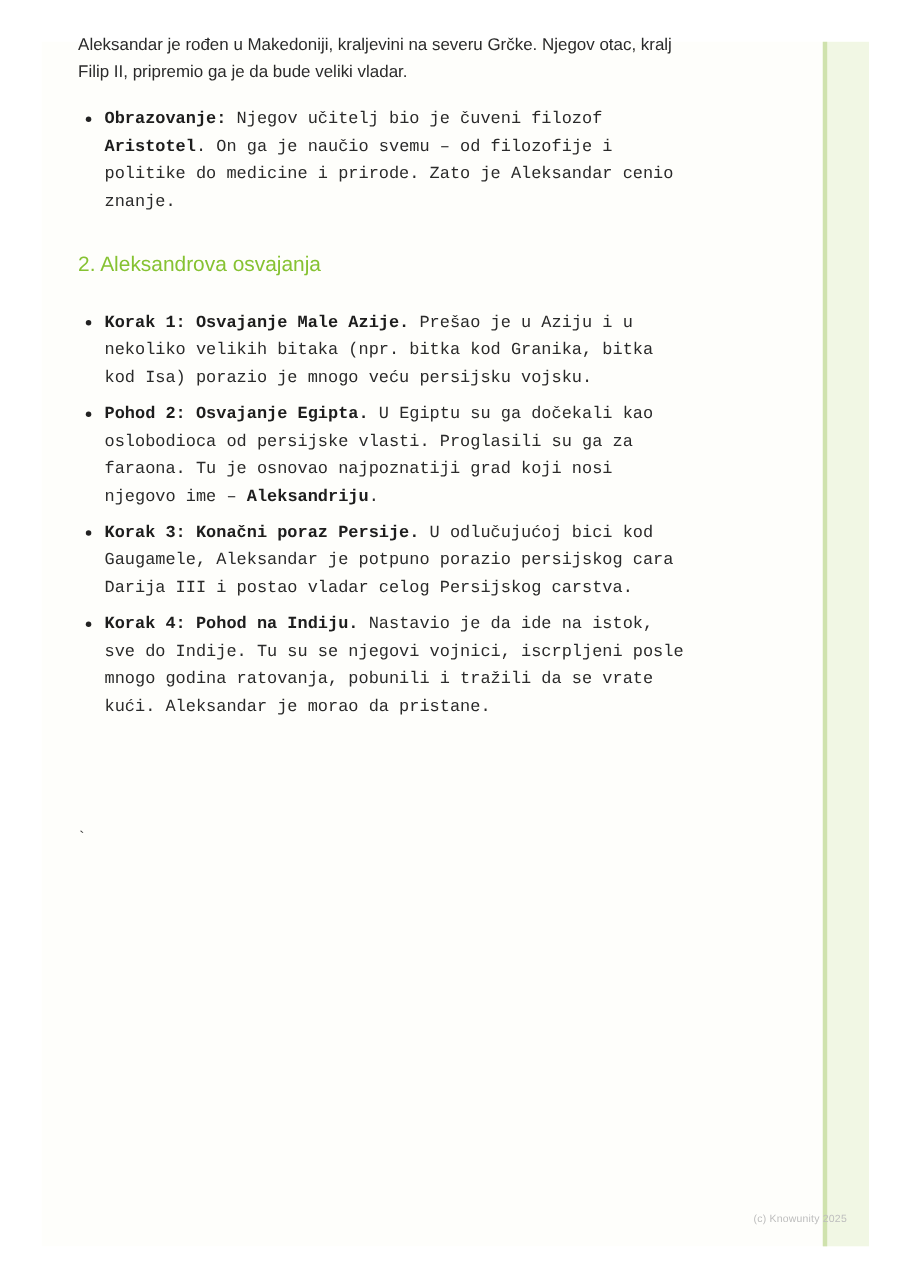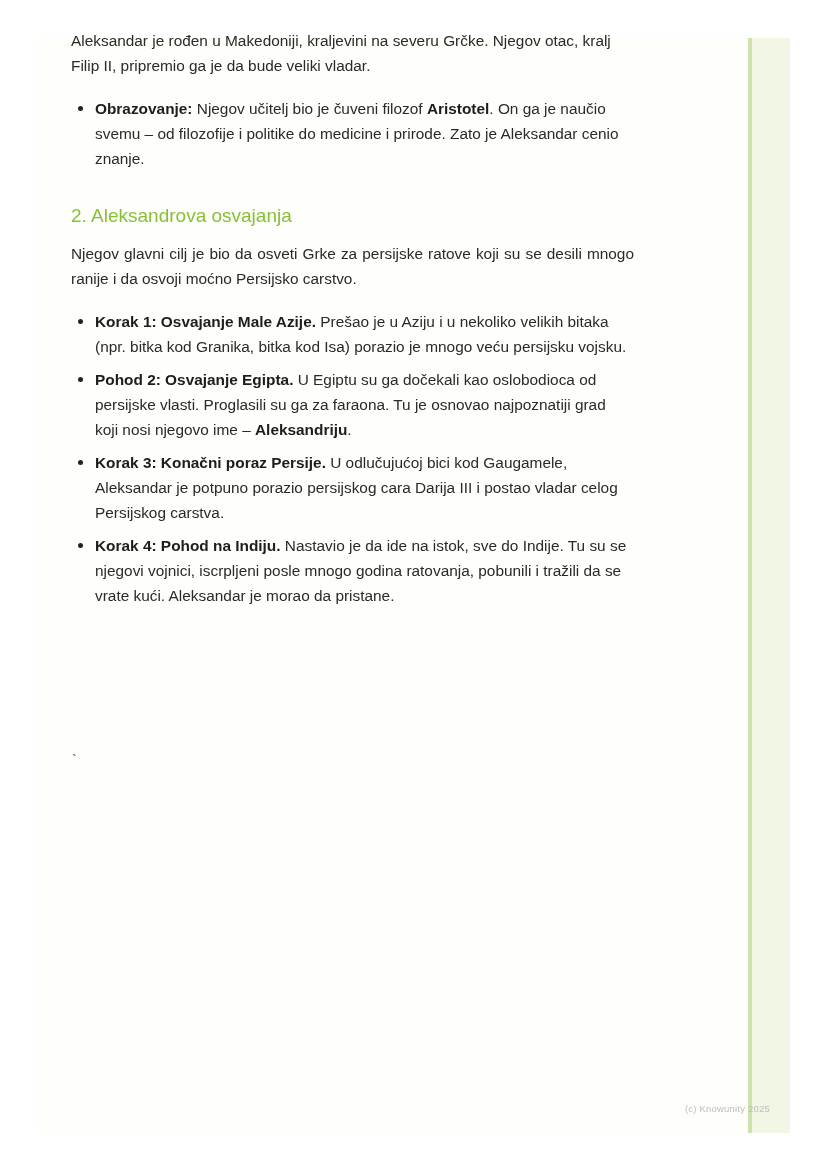--- a/index.html
+++ b/index.html
@@ -50,34 +50,35 @@
   }
   ul.bullets {
     margin: 18px 0 0 0;
     padding: 0 0 0 24px;
     list-style: none;
   }
   ul.bullets li {
     position: relative;
     margin: 0 0 8px 0;
     padding-right: 6px;
+    font-family: Liberation Mono, monospace;
   }
   ul.bullets li::before {
     content: "";
     position: absolute;
     left: -17px;
     top: 10px;
     width: 5px;
     height: 5px;
     border-radius: 50%;
     background: #222;
   }
   b { font-weight: 700; color: #1d1d1d; }
   h2.section {
-    margin: 32px 0 12px 0;
+    margin: 32px 0 27px 0;
     font-size: 19px;
     line-height: 26px;
     font-weight: 400;
     color: #86c232;
   }
   .tick {
     position: absolute;
     left: 72px;
     top: 752px;
     font-size: 14px;
@@ -102,21 +103,20 @@
   <p class="intro-a">Aleksandar je rođen u Makedoniji, kraljevini na severu Grčke. Njegov otac, kralj Filip II, pripremio ga je da bude veliki vladar.</p>
 
   <ul class="bullets">
     <li>
       <b>Obrazovanje:</b><span> Njegov učitelj bio je čuveni filozof </span><b>Aristotel</b><span>. On ga je naučio svemu – od filozofije i politike do medicine i prirode. Zato je Aleksandar cenio znanje.</span>
     </li>
   </ul>
 
   <h2 class="section">2. Aleksandrova osvajanja</h2>
 
-  <p>Njegov glavni cilj je bio da osveti Grke za persijske ratove koji su se desili mnogo ranije i da osvoji moćno Persijsko carstvo.</p>
 
   <ul class="bullets">
     <li>
       <b>Korak 1: Osvajanje Male Azije.</b><span> Prešao je u Aziju i u nekoliko velikih bitaka (npr. bitka kod Granika, bitka kod Isa) porazio je mnogo veću persijsku vojsku.</span>
     </li>
     <li>
       <b>Pohod 2: Osvajanje Egipta.</b><span> U Egiptu su ga dočekali kao oslobodioca od persijske vlasti. Proglasili su ga za faraona. Tu je osnovao najpoznatiji grad koji nosi njegovo ime – </span><b>Aleksandriju</b><span>.</span>
     </li>
     <li>
       <b>Korak 3: Konačni poraz Persije.</b><span> U odlučujućoj bici kod Gaugamele, Aleksandar je potpuno porazio persijskog cara Darija III i postao vladar celog Persijskog carstva.</span>

